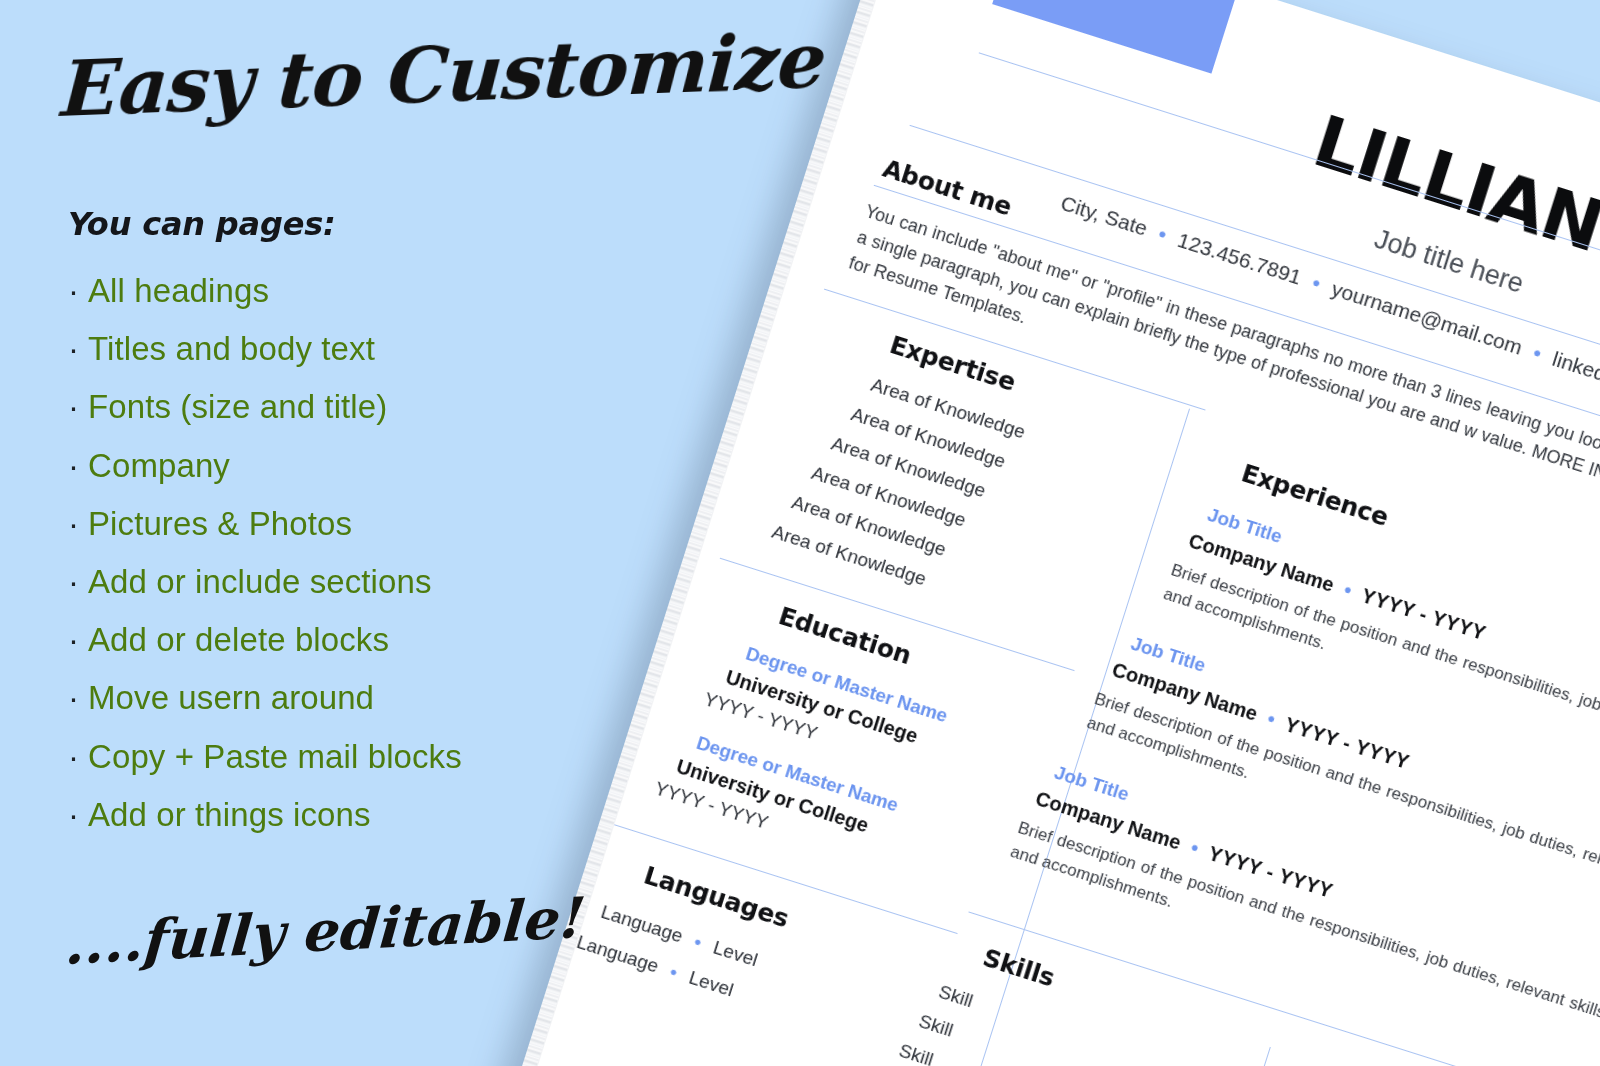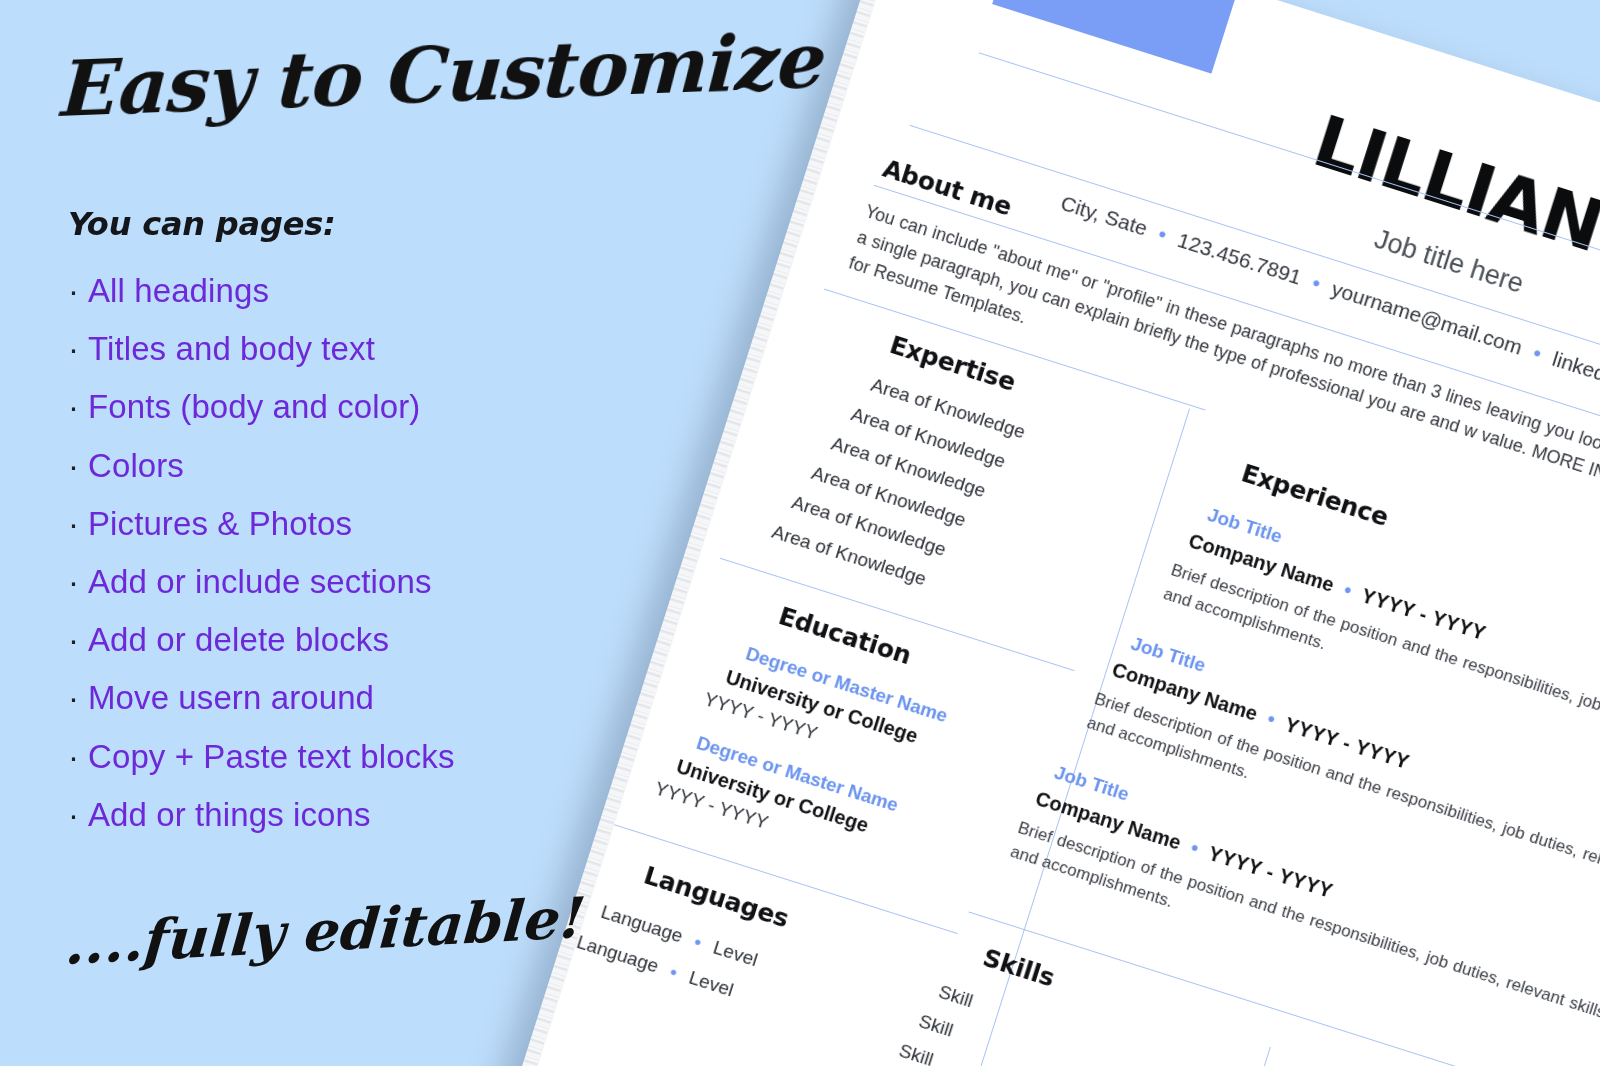--- a/index.html
+++ b/index.html
@@ -33,21 +33,21 @@
     letter-spacing:-.2px;
   }
   #bullets{
     position:absolute;left:68px;top:262px;
     width:620px;
   }
   #bullets li{
     list-style:none;
     font-size:33px;
     line-height:58.2px;
-    color:#6d28d9;
+    color:#4d7c0f;
     font-weight:300;
     letter-spacing:.1px;
     white-space:nowrap;
   }
   #bullets li::before{
     content:"\00B7";
     display:inline-block;
     width:20px;
     color:#1d2126;
   }
@@ -143,27 +143,27 @@
 
 <div id="promo">
 
   <div class="headline">Easy to Customize</div>
 
   <div class="subhead">You can pages:</div>
 
   <ul id="bullets">
     <li>All headings</li>
     <li>Titles and body text</li>
-    <li>Fonts (body and color)</li>
-    <li>Colors</li>
+    <li>Fonts (size and title)</li>
+    <li>Company</li>
     <li>Pictures &amp; Photos</li>
     <li>Add or include sections</li>
     <li>Add or delete blocks</li>
     <li>Move usern around</li>
-    <li>Copy + Paste text blocks</li>
+    <li>Copy + Paste mail blocks</li>
     <li>Add or things icons</li>
   </ul>
 
   <div class="footline">....fully editable!</div>
 </div>
 
 <div id="paper-wrap">
   <div id="paper">
 
     <div id="paper-edge"></div>

